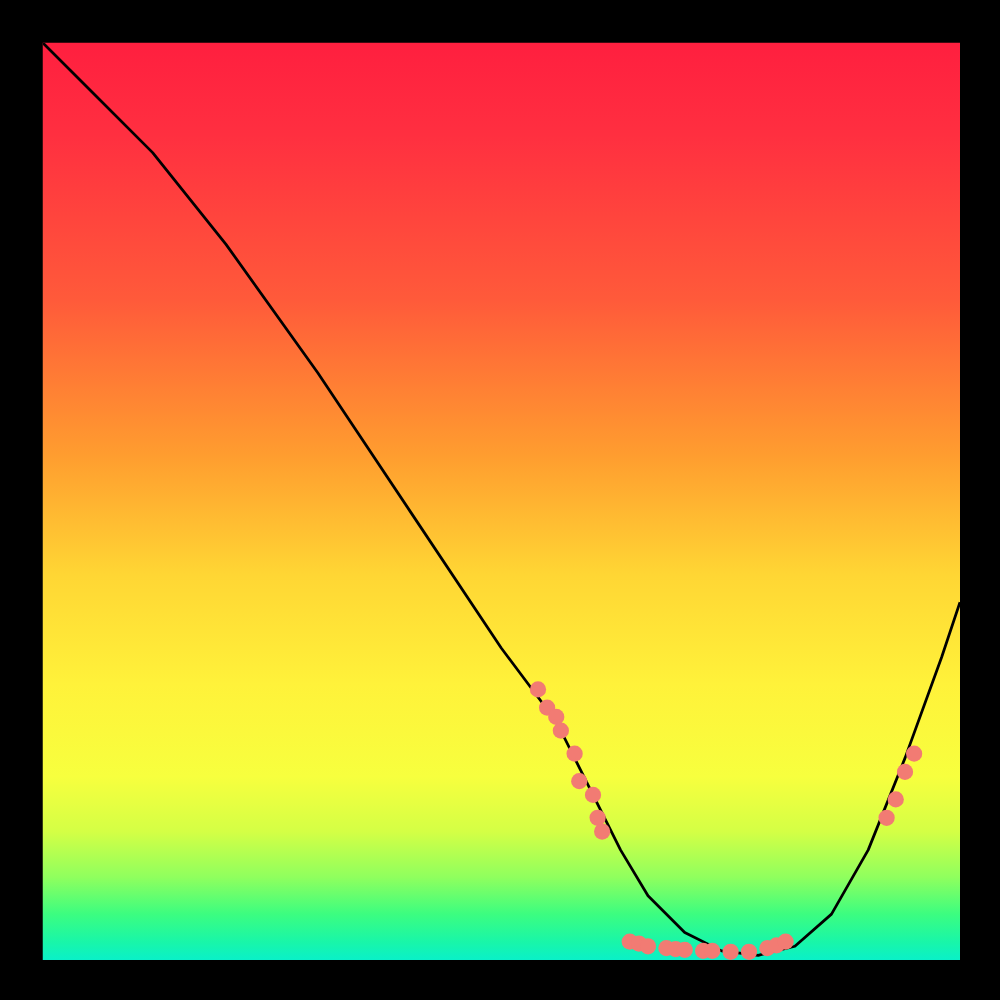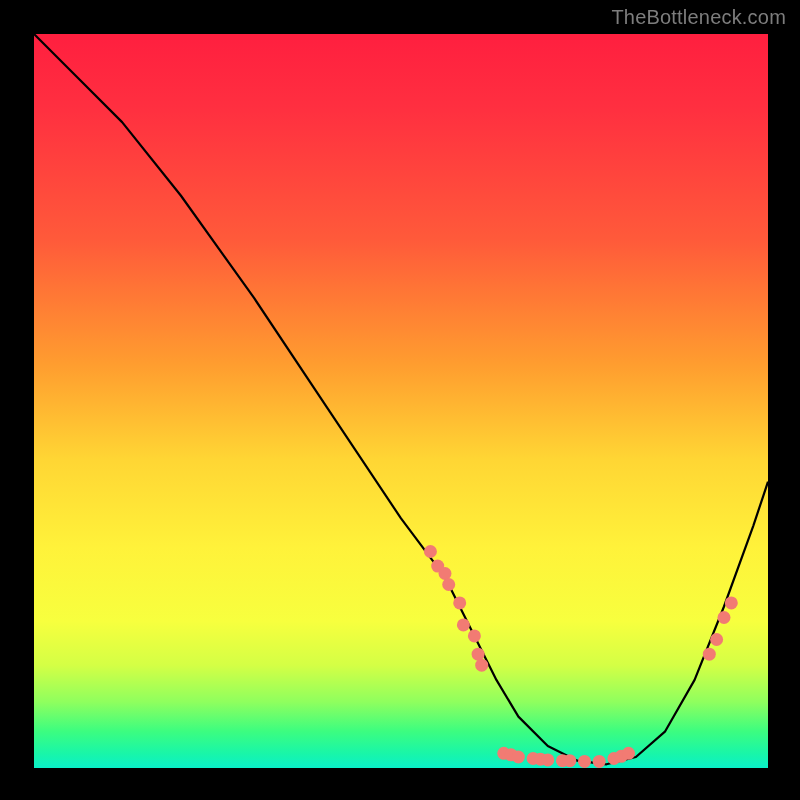--- a/index.html
+++ b/index.html
@@ -93,14 +93,13 @@
           <circle cx="579.9" cy="724.5" r="6.5" fill="#f27b73"></circle>
           <circle cx="587.2" cy="722.3" r="6.5" fill="#f27b73"></circle>
           <circle cx="594.5" cy="719.3" r="6.5" fill="#f27b73"></circle>
           <circle cx="675.3" cy="620.2" r="6.5" fill="#f27b73"></circle>
           <circle cx="682.6" cy="605.5" r="6.5" fill="#f27b73"></circle>
           <circle cx="690.0" cy="583.5" r="6.5" fill="#f27b73"></circle>
           <circle cx="697.3" cy="568.9" r="6.5" fill="#f27b73"></circle>
         </g>
     </svg>
   </div>
-  <div class="watermark">TheBottleneck.com</div>
 </div>
 
 </body></html>

